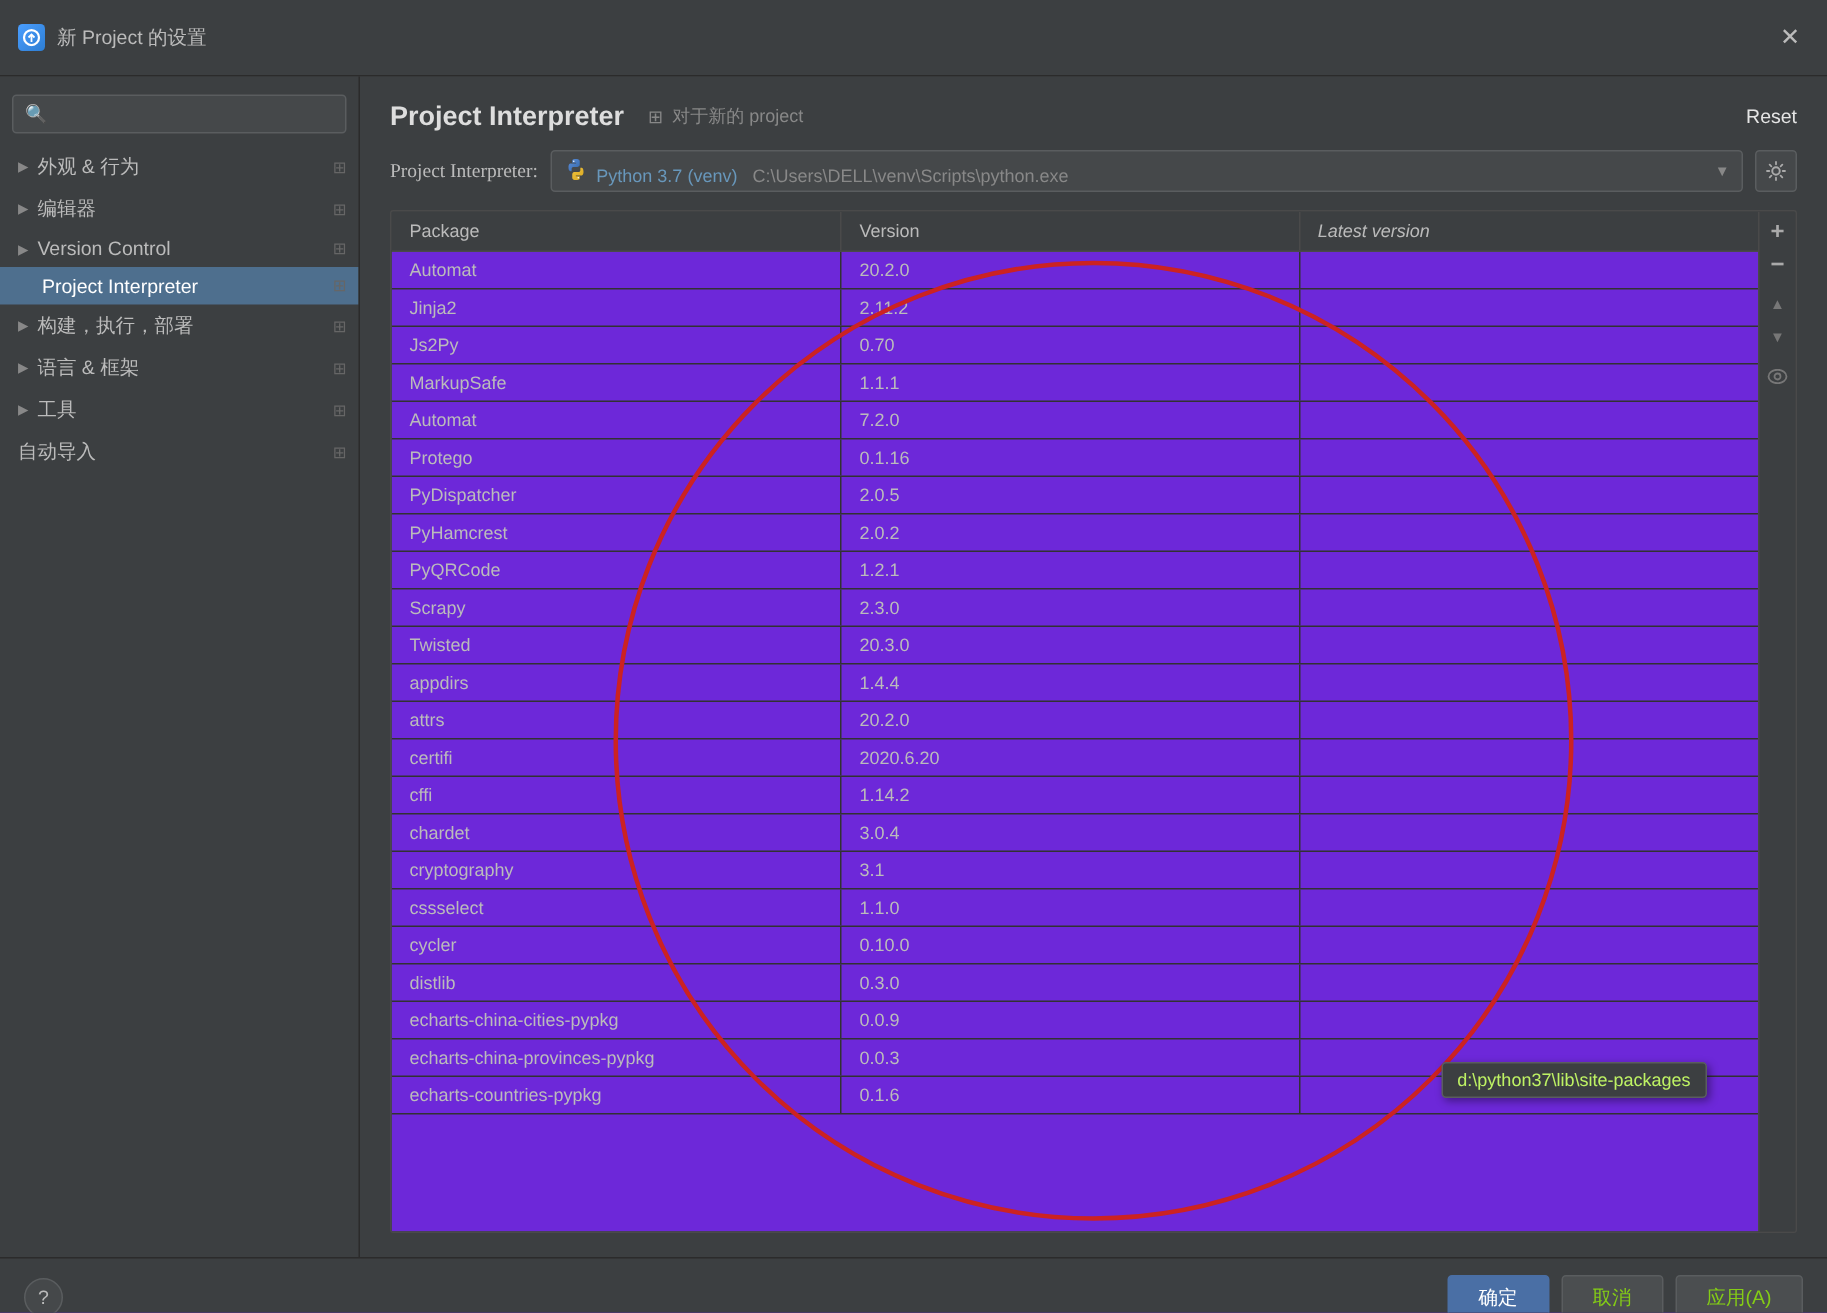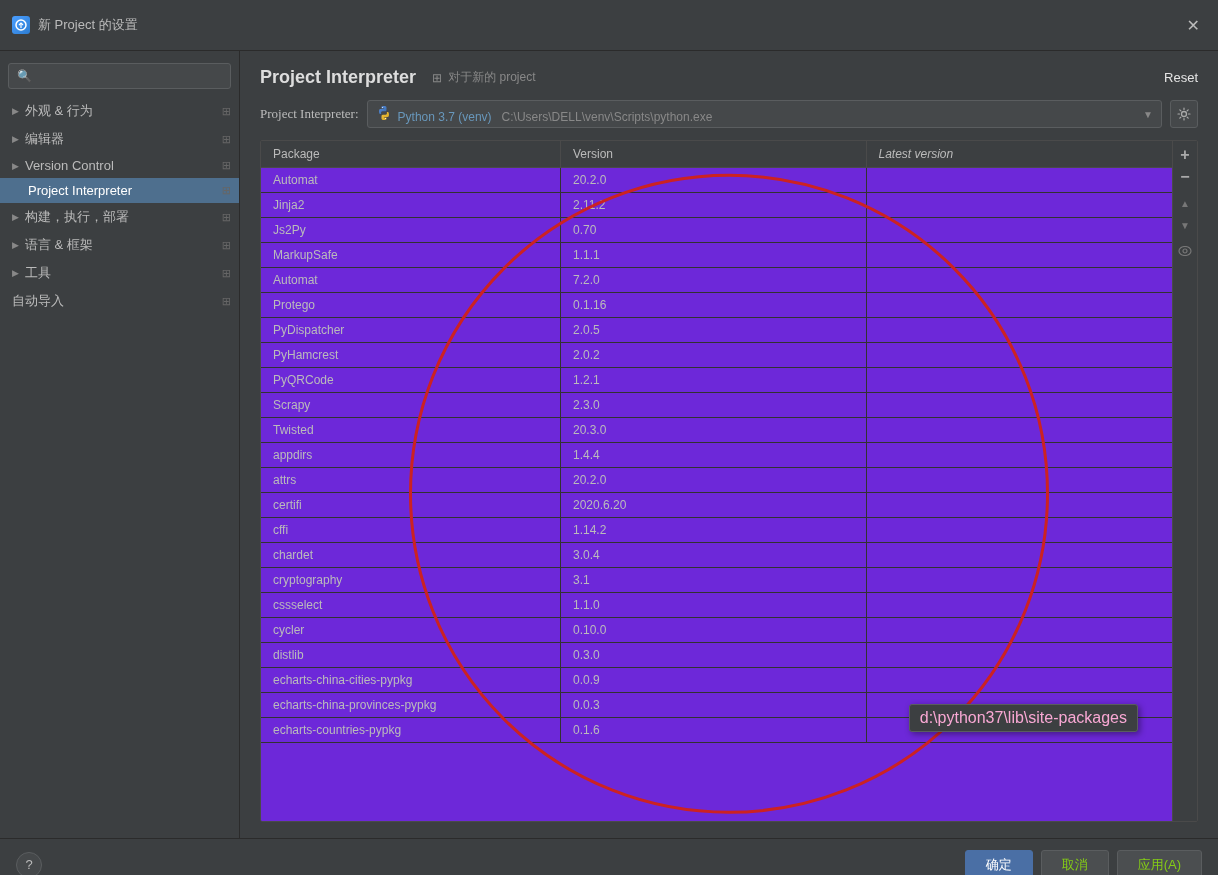--- a/index.html
+++ b/index.html
@@ -255,22 +255,22 @@
       display: flex;
       flex-direction: column;
       overflow: hidden;
     }
 
     
     .tooltip {
       position: absolute;
       background: #3c3f41;
       border: 1px solid #5a5d5f;
-      color: #f9a8d4;
-      font-size: 16px;
+      color: #bef264;
+      font-size: 12px;
       padding: 4px 10px;
       border-radius: 3px;
       bottom: 90px;
       right: 60px;
       white-space: nowrap;
       z-index: 10;
       box-shadow: 2px 2px 6px rgba(0,0,0,0.4);
     }
 
     

